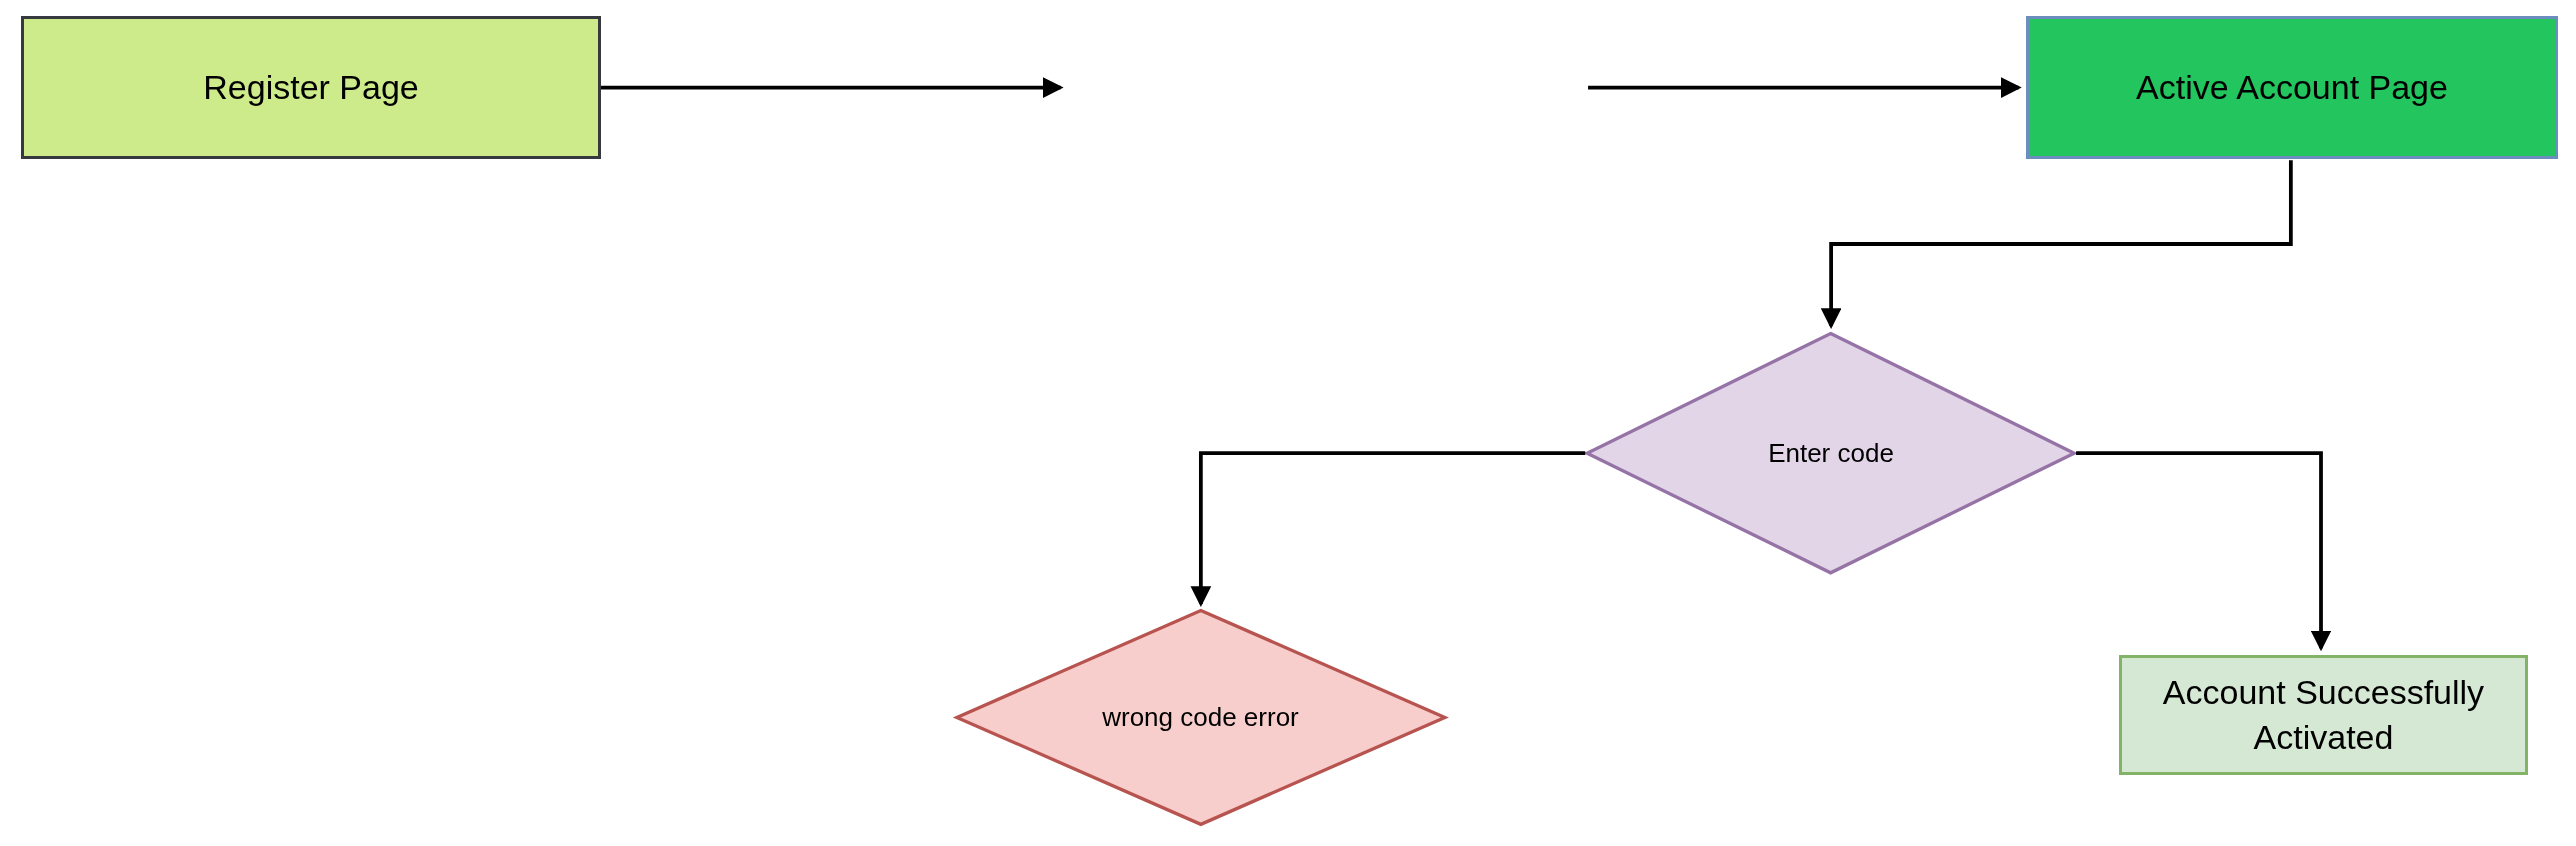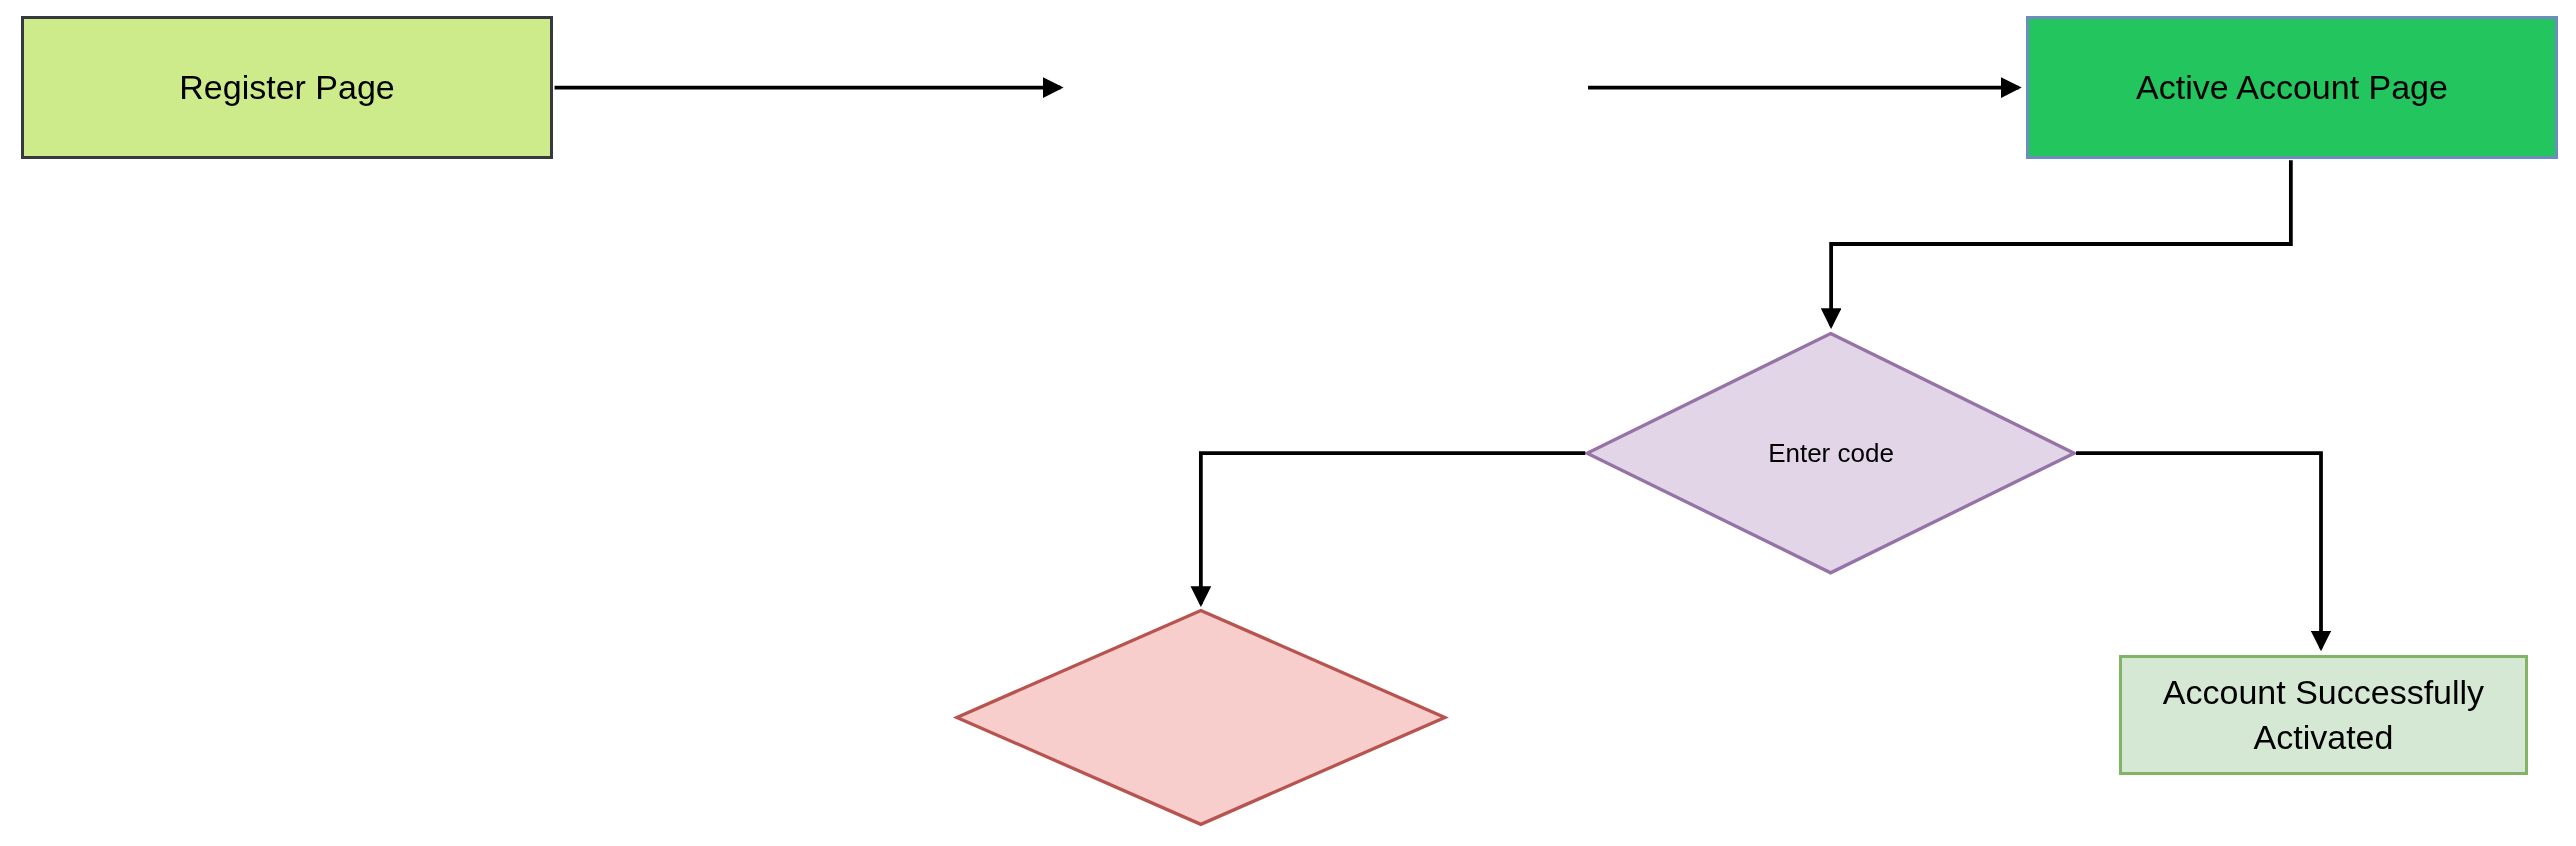--- a/index.html
+++ b/index.html
@@ -66,30 +66,31 @@
     <polygon class="diamond-purple" points="1942.5,354 2201,481 1942.5,608 1684,481"></polygon>
     <polygon class="diamond-red" points="1274,648 1533,761.5 1274,875 1015,761.5"></polygon>
 
     <path class="edge" d="M 588 93 L 1125 93" marker-end="url(#arrow)"></path>
     <path class="edge" d="M 1685 93 L 2142 93" marker-end="url(#arrow)"></path>
     <path class="edge" d="M 2431 170 L 2431 259 L 1943 259 L 1943 346" marker-end="url(#arrow)"></path>
     <path class="edge" d="M 1682 481 L 1274 481 L 1274 641" marker-end="url(#arrow)"></path>
     <path class="edge" d="M 2203 481 L 2463 481 L 2463 688" marker-end="url(#arrow)"></path>
   </svg>
 
-  <div class="node rect-node node-lime" style="left:21px; top:16px; width:532px; height:143px;">
+  <div class="node rect-node node-lime" style="left:21px; top:16px; width:580px; height:143px;">
     <span>Register Page</span>
   </div>
 
 
   <div class="node rect-node node-blue" style="left:2026px; top:16px; width:532px; height:143px;">
     <span>Active Account Page</span>
   </div>
 
   <div class="node rect-node node-green activated-label" style="left:2085px; top:655px; width:409px; height:120px;margin-left:34px;">
     <span>Account Successfully Activated</span>
   </div>
 
   <div class="diamond-label" style="left:1595px; top:429px; width:472px; height:49px;">Enter code</div>
 
+  <div class="diamond-label" style="left:965px; top:693px; width:471px; height:49px;">wrong code error</div>
 
 </div>
 
 
 </body></html>

